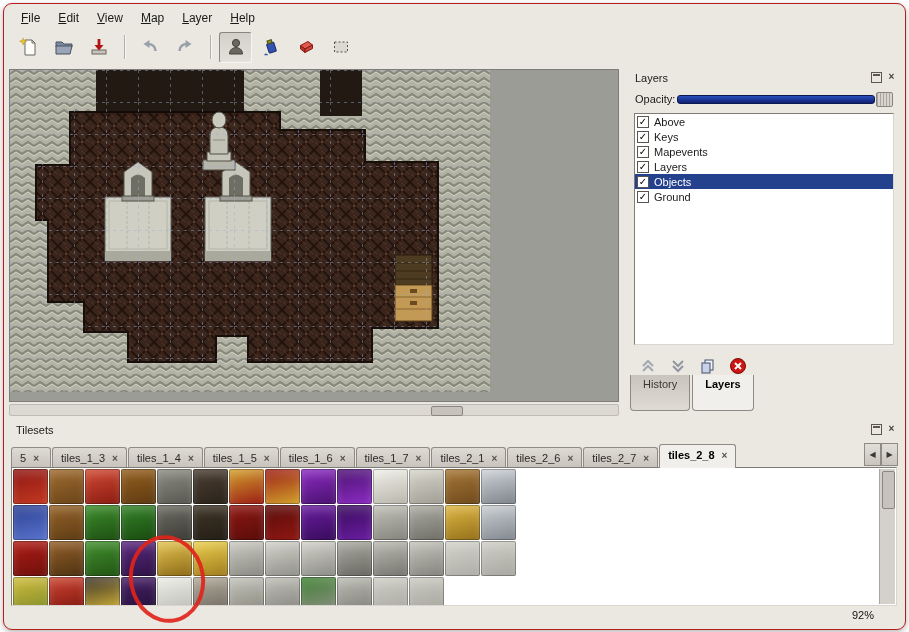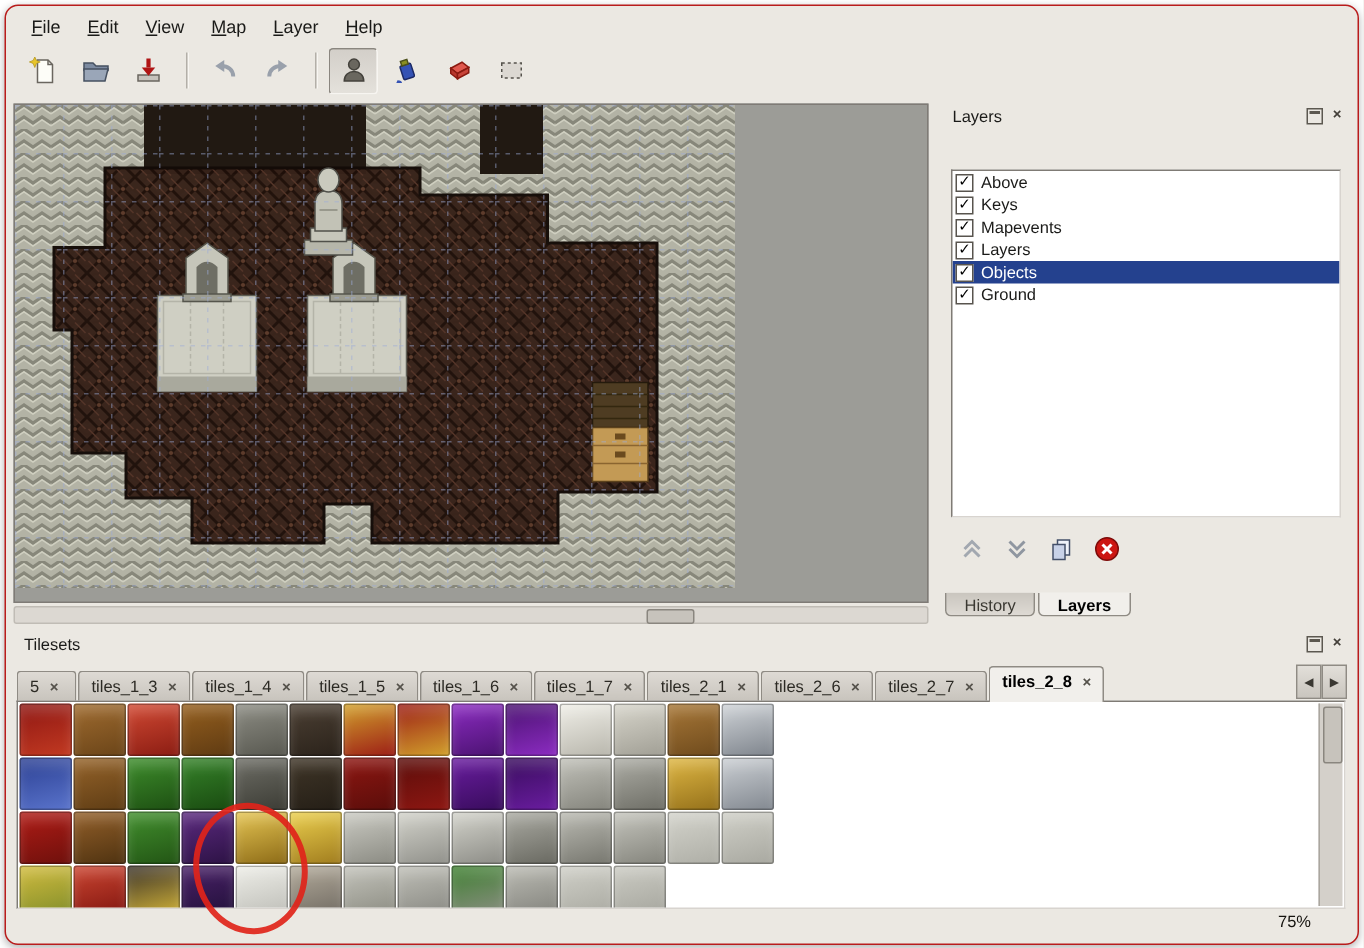--- a/index.html
+++ b/index.html
@@ -52,21 +52,21 @@
   .listbox{position:absolute;left:6px;top:44px;width:260px;height:232px;background:#fff;
            border:1px solid;border-color:#7f7b75 #d8d4cf #d8d4cf #7f7b75;box-sizing:border-box;
            overflow:hidden;font-size:11px;}
   .layer-row{display:flex;align-items:center;height:15px;padding:0 2px;gap:5px;}
   .layer-row.selected{background:#24418e;color:#fff;}
   .cb{width:10px;height:10px;background:#fff;border:1px solid #58544e;font-size:10px;line-height:9px;
       text-align:center;color:#000;flex:0 0 auto;}
   .layer-actions{position:absolute;left:10px;top:287px;display:flex;gap:10px;align-items:center;}
   .act-btn{width:20px;height:20px;display:flex;align-items:center;justify-content:center;}
   .bottom-tabs{position:absolute;left:2px;bottom:1px;display:flex;}
-  .btab{padding:3px 12px 0;border:1px solid #8f8b84;border-top:0;border-radius:0 0 4px 4px;
+  .btab{padding:3px 12px 20px;border:1px solid #8f8b84;border-top:0;border-radius:0 0 4px 4px;
         background:linear-gradient(#c9c5be,#dedad4);font-size:11px;margin-right:2px;color:#3a3832;}
   .btab.active{background:#f1efeb;font-weight:bold;color:#000;}
 
   
   .tilesets-panel{position:absolute;left:5px;top:417px;width:891px;height:203px;}
   .ts-tabbar{position:absolute;left:2px;top:19px;right:2px;height:28px;display:flex;align-items:flex-end;}
   .ts-tab{position:relative;margin-top:4px;padding:4px 8px 4px;border:1px solid #8f8b84;border-bottom:0;
           border-radius:3px 3px 0 0;background:linear-gradient(#dedad4,#c7c3bc);font-size:11px;
           display:flex;align-items:center;gap:7px;color:#2c2a24;white-space:nowrap;margin-right:1px;}
   .ts-tab.active{padding-bottom:7px;background:#f1efeb;font-weight:bold;z-index:2;color:#000;}
@@ -244,20 +244,27 @@
   </div>
   <div class="hscroll">
     <div class="hthumb"></div>
   </div>
 
   <div class="layers-panel">
     <div class="panel-title-row">
       <span class="pt">Layers</span>
       <span class="mini-btn mini-restore" style="right:18px;"></span>
       <span class="mini-btn mini-close" style="right:3px;">×</span>
+    </div>
+    <div class="opacity-row">
+      <span class="ol">Opacity:</span>
+      <div class="slider">
+        <div class="slider-groove"></div>
+        <div class="slider-handle"></div>
+      </div>
     </div>
     <div class="listbox">
         <div class="layer-row">
           <span class="cb">✓</span>
           <span class="layer-label">Above</span>
         </div>
         <div class="layer-row">
           <span class="cb">✓</span>
           <span class="layer-label">Keys</span>
         </div>
@@ -418,18 +425,18 @@
           <div class="tile" style="left: 252px; top: 108px; background: linear-gradient(165deg, rgb(192, 192, 184) 0%, rgb(134, 134, 128) 100%);"></div>
           <div class="tile" style="left: 288px; top: 108px; background: linear-gradient(165deg, rgb(62, 128, 48) 0%, rgb(142, 142, 134) 100%);"></div>
           <div class="tile" style="left: 324px; top: 108px; background: linear-gradient(165deg, rgb(188, 188, 180) 0%, rgb(128, 128, 122) 100%);"></div>
           <div class="tile" style="left: 360px; top: 108px; background: linear-gradient(165deg, rgb(208, 208, 200) 0%, rgb(168, 168, 160) 100%);"></div>
           <div class="tile" style="left: 396px; top: 108px; background: linear-gradient(165deg, rgb(204, 204, 196) 0%, rgb(164, 164, 156) 100%);"></div>
         </div>
       <div class="vscroll">
         <div class="vthumb"></div>
       </div>
     </div>
-    <div class="zoom-label">75%</div>
+    <div class="zoom-label">92%</div>
   </div>
 
   <div class="annotation-circle"></div>
 
 </div>
 
 </body></html>

